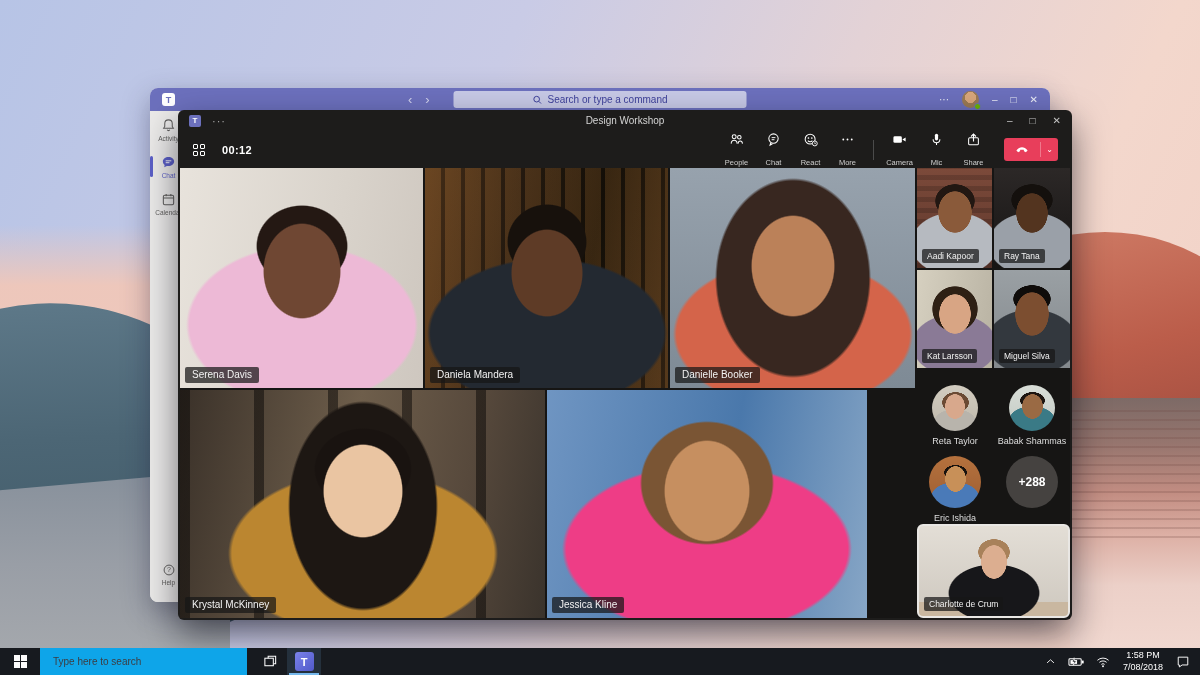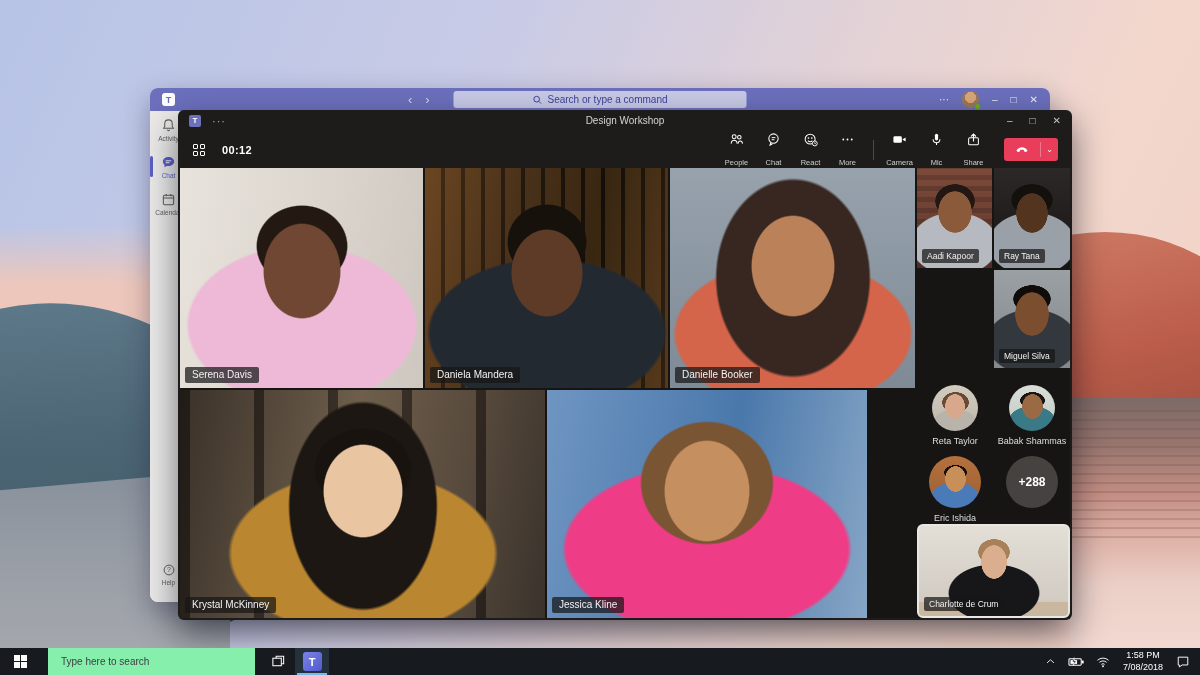--- a/index.html
+++ b/index.html
@@ -157,22 +157,22 @@
   .av-overflow { background:#454240; color:#fff; font-size:12px; font-weight:bold;
     display:flex; align-items:center; justify-content:center; }
   .pinned { border:2px solid #e9e7e4; border-radius:6px; }
 
   
   .taskbar { position:absolute; left:0; bottom:0; width:1200px; height:27px; background:#171a1f;
     display:flex; align-items:stretch; z-index:10; }
   .start { width:40px; display:flex; align-items:center; justify-content:center; }
   .winlogo { display:grid; grid-template-columns:6px 6px; grid-template-rows:6px 6px; gap:1px; }
   .winlogo i { background:#fdfdfd; }
-  .tb-search { width:207px; background:#86efac; display:flex; align-items:center; padding-left:13px;
-    color:#3d3d42; font-size:10px;margin-left:8px; }
+  .tb-search { width:207px; background:#0ea5e9; display:flex; align-items:center; padding-left:13px;
+    color:#3d3d42; font-size:10px; }
   .tb-icon { width:34px; display:flex; align-items:center; justify-content:center; position:relative; }
   .tb-icon.app-active { background:#24303c; }
   .tb-icon.app-active::after { content:""; position:absolute; left:2px; right:2px; bottom:0; height:2px;
     background:#76b9ed; }
   .teams-sq { width:19px; height:19px; border-radius:3px; background:linear-gradient(135deg,#7b83eb,#5059c9);
     color:#fff; font-size:11px; font-weight:bold; display:flex; align-items:center; justify-content:center; }
   .tray { margin-left:auto; display:flex; align-items:center; gap:4px; padding-right:6px; }
   .tray-ic { width:22px; display:flex; align-items:center; justify-content:center; }
   .clock { color:#fff; font-size:9px; line-height:1.25; text-align:center; padding:0 5px; }
 </style>
@@ -355,20 +355,23 @@
       <div class="tile p-jessica" style="left:367px;top:222px;width:320px;height:228px;">
         <span class="chip">Jessica Kline</span>
       </div>
 
       <div class="tile p-aadi" style="left:737px;top:0;width:75px;height:100px;">
         <span class="chip sm">Aadi Kapoor</span>
       </div>
       <div class="tile p-ray" style="left:814px;top:0;width:76px;height:100px;">
         <span class="chip sm">Ray Tana</span>
       </div>
+      <div class="tile p-kat" style="left:737px;top:102px;width:75px;height:98px;">
+        <span class="chip sm">Kat Larsson</span>
+      </div>
       <div class="tile p-miguel" style="left:814px;top:102px;width:76px;height:98px;">
         <span class="chip sm">Miguel Silva</span>
       </div>
 
       <div class="av av-reta" style="left:752px;top:217px;width:46px;height:46px;"></div>
       <div class="av-label" style="left:737px;top:268px;width:76px;">Reta Taylor</div>
       <div class="av av-babak" style="left:829px;top:217px;width:46px;height:46px;"></div>
       <div class="av-label" style="left:814px;top:268px;width:76px;">Babak Shammas</div>
       <div class="av av-eric" style="left:749px;top:288px;width:52px;height:52px;"></div>
       <div class="av-label" style="left:737px;top:345px;width:76px;">Eric Ishida</div>

